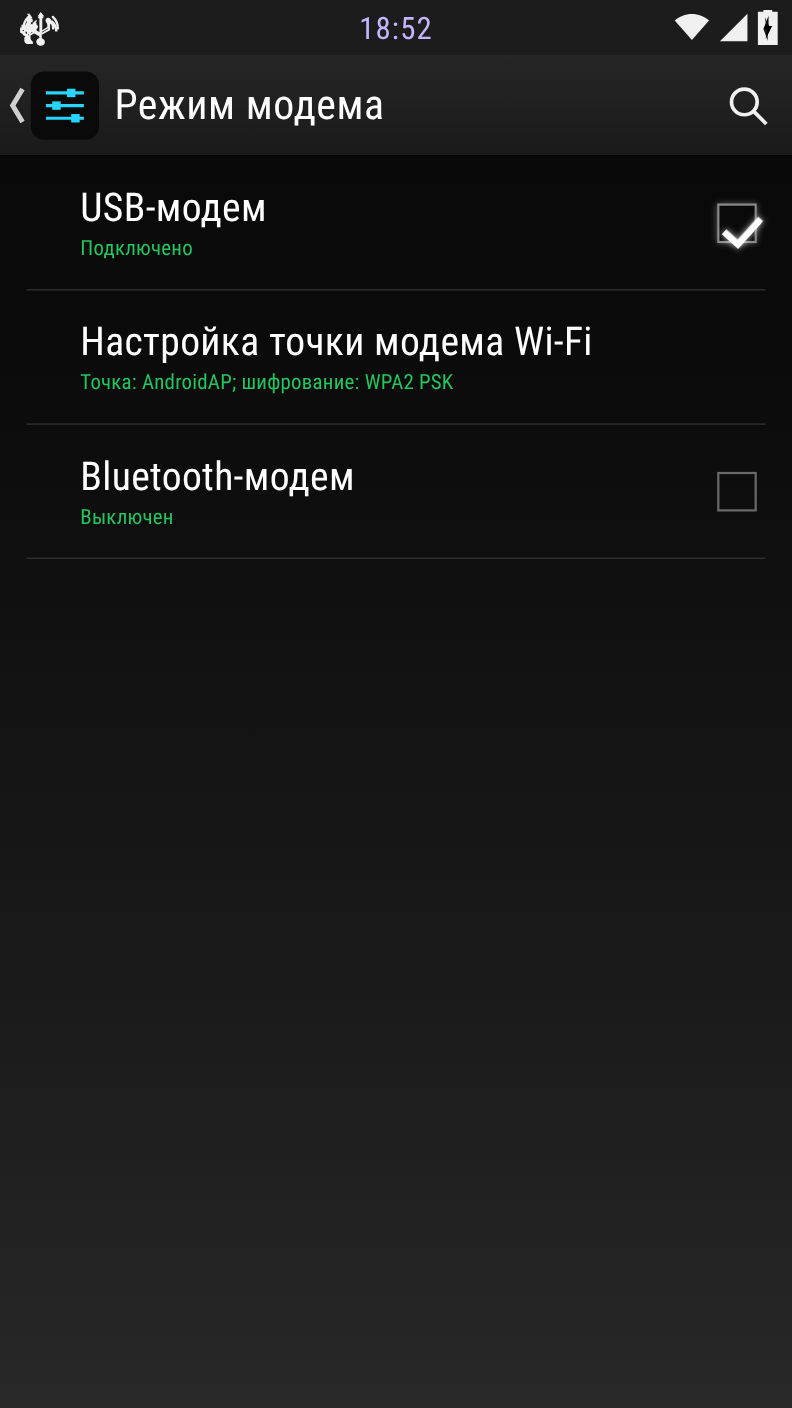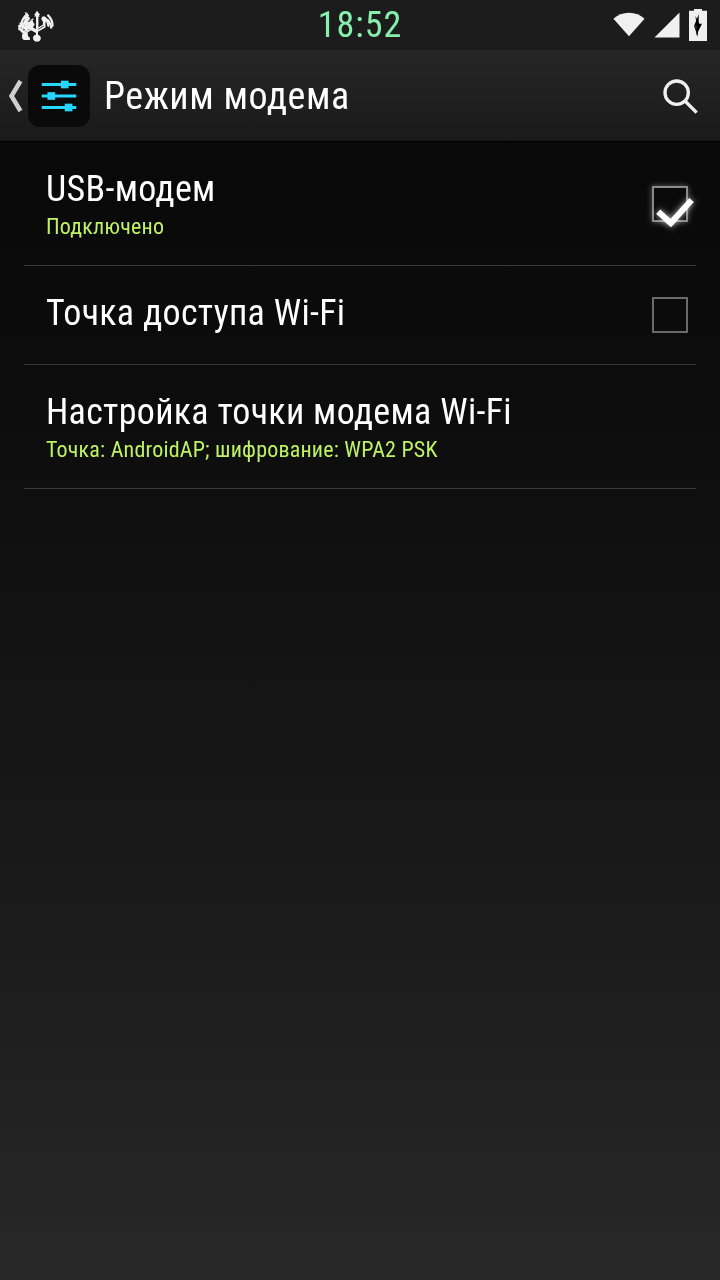--- a/index.html
+++ b/index.html
@@ -27,23 +27,23 @@
   }
   .status-left, .status-right {
     display: flex;
     align-items: center;
     gap: 6px;
   }
   .clock {
     position: absolute;
     left: 50%;
     transform: translateX(-50%);
-    font-size: 36px;
+    font-size: 28px;
     letter-spacing: 1px;
-    color: #86efac;
+    color: #c4b5fd;
   }
 
   
   .app-bar {
     height: 92px;
     background: linear-gradient(180deg, #262626 0%, #1a1a1a 100%);
     display: flex;
     align-items: center;
     padding: 0 18px 0 8px;
     border-bottom: 1px solid #000;
@@ -82,31 +82,31 @@
   
   .list {
     padding: 0 24px 0 24px;
   }
   .item {
     padding: 26px 0 26px 22px;
     border-bottom: 1px solid #3a3a3a;
     display: flex;
     align-items: center;
   }
-  .item-text { flex: 1; }
+  .item-text { flex: 1; margin-left: 27px; }
   .item-title {
     font-size: 36px;
     color: #ffffff;
     letter-spacing: 0.3px;
     margin-bottom: 4px;
     font-stretch: condensed;
   }
   .item-sub {
-    font-size: 22px;
-    color: #bef264;
+    font-size: 19px;
+    color: #22c55e;
     letter-spacing: 0.2px;
     font-stretch: condensed;
   }
   .checkbox {
     width: 36px;
     height: 36px;
     border: 2px solid #6a6a6a;
     margin-right: 8px;
     display: flex;
     align-items: center;
@@ -208,28 +208,29 @@
 <div class="list">
 
   <div class="item">
     <div class="item-text">
       <div class="item-title">USB-модем</div>
       <div class="item-sub">Подключено</div>
     </div>
     <div class="checkbox checked"></div>
   </div>
 
-  <div class="item">
-    <div class="item-text">
-      <div class="item-title">Точка доступа Wi-Fi</div>
-    </div>
-    <div class="checkbox"></div>
-  </div>
 
   <div class="item">
     <div class="item-text">
       <div class="item-title">Настройка точки модема Wi-Fi</div>
       <div class="item-sub">Точка: AndroidAP; шифрование: WPA2 PSK</div>
     </div>
   </div>
 
+  <div class="item">
+    <div class="item-text">
+      <div class="item-title">Bluetooth-модем</div>
+      <div class="item-sub">Выключен</div>
+    </div>
+    <div class="checkbox"></div>
+  </div>
 
 </div>
 
 </body></html>

